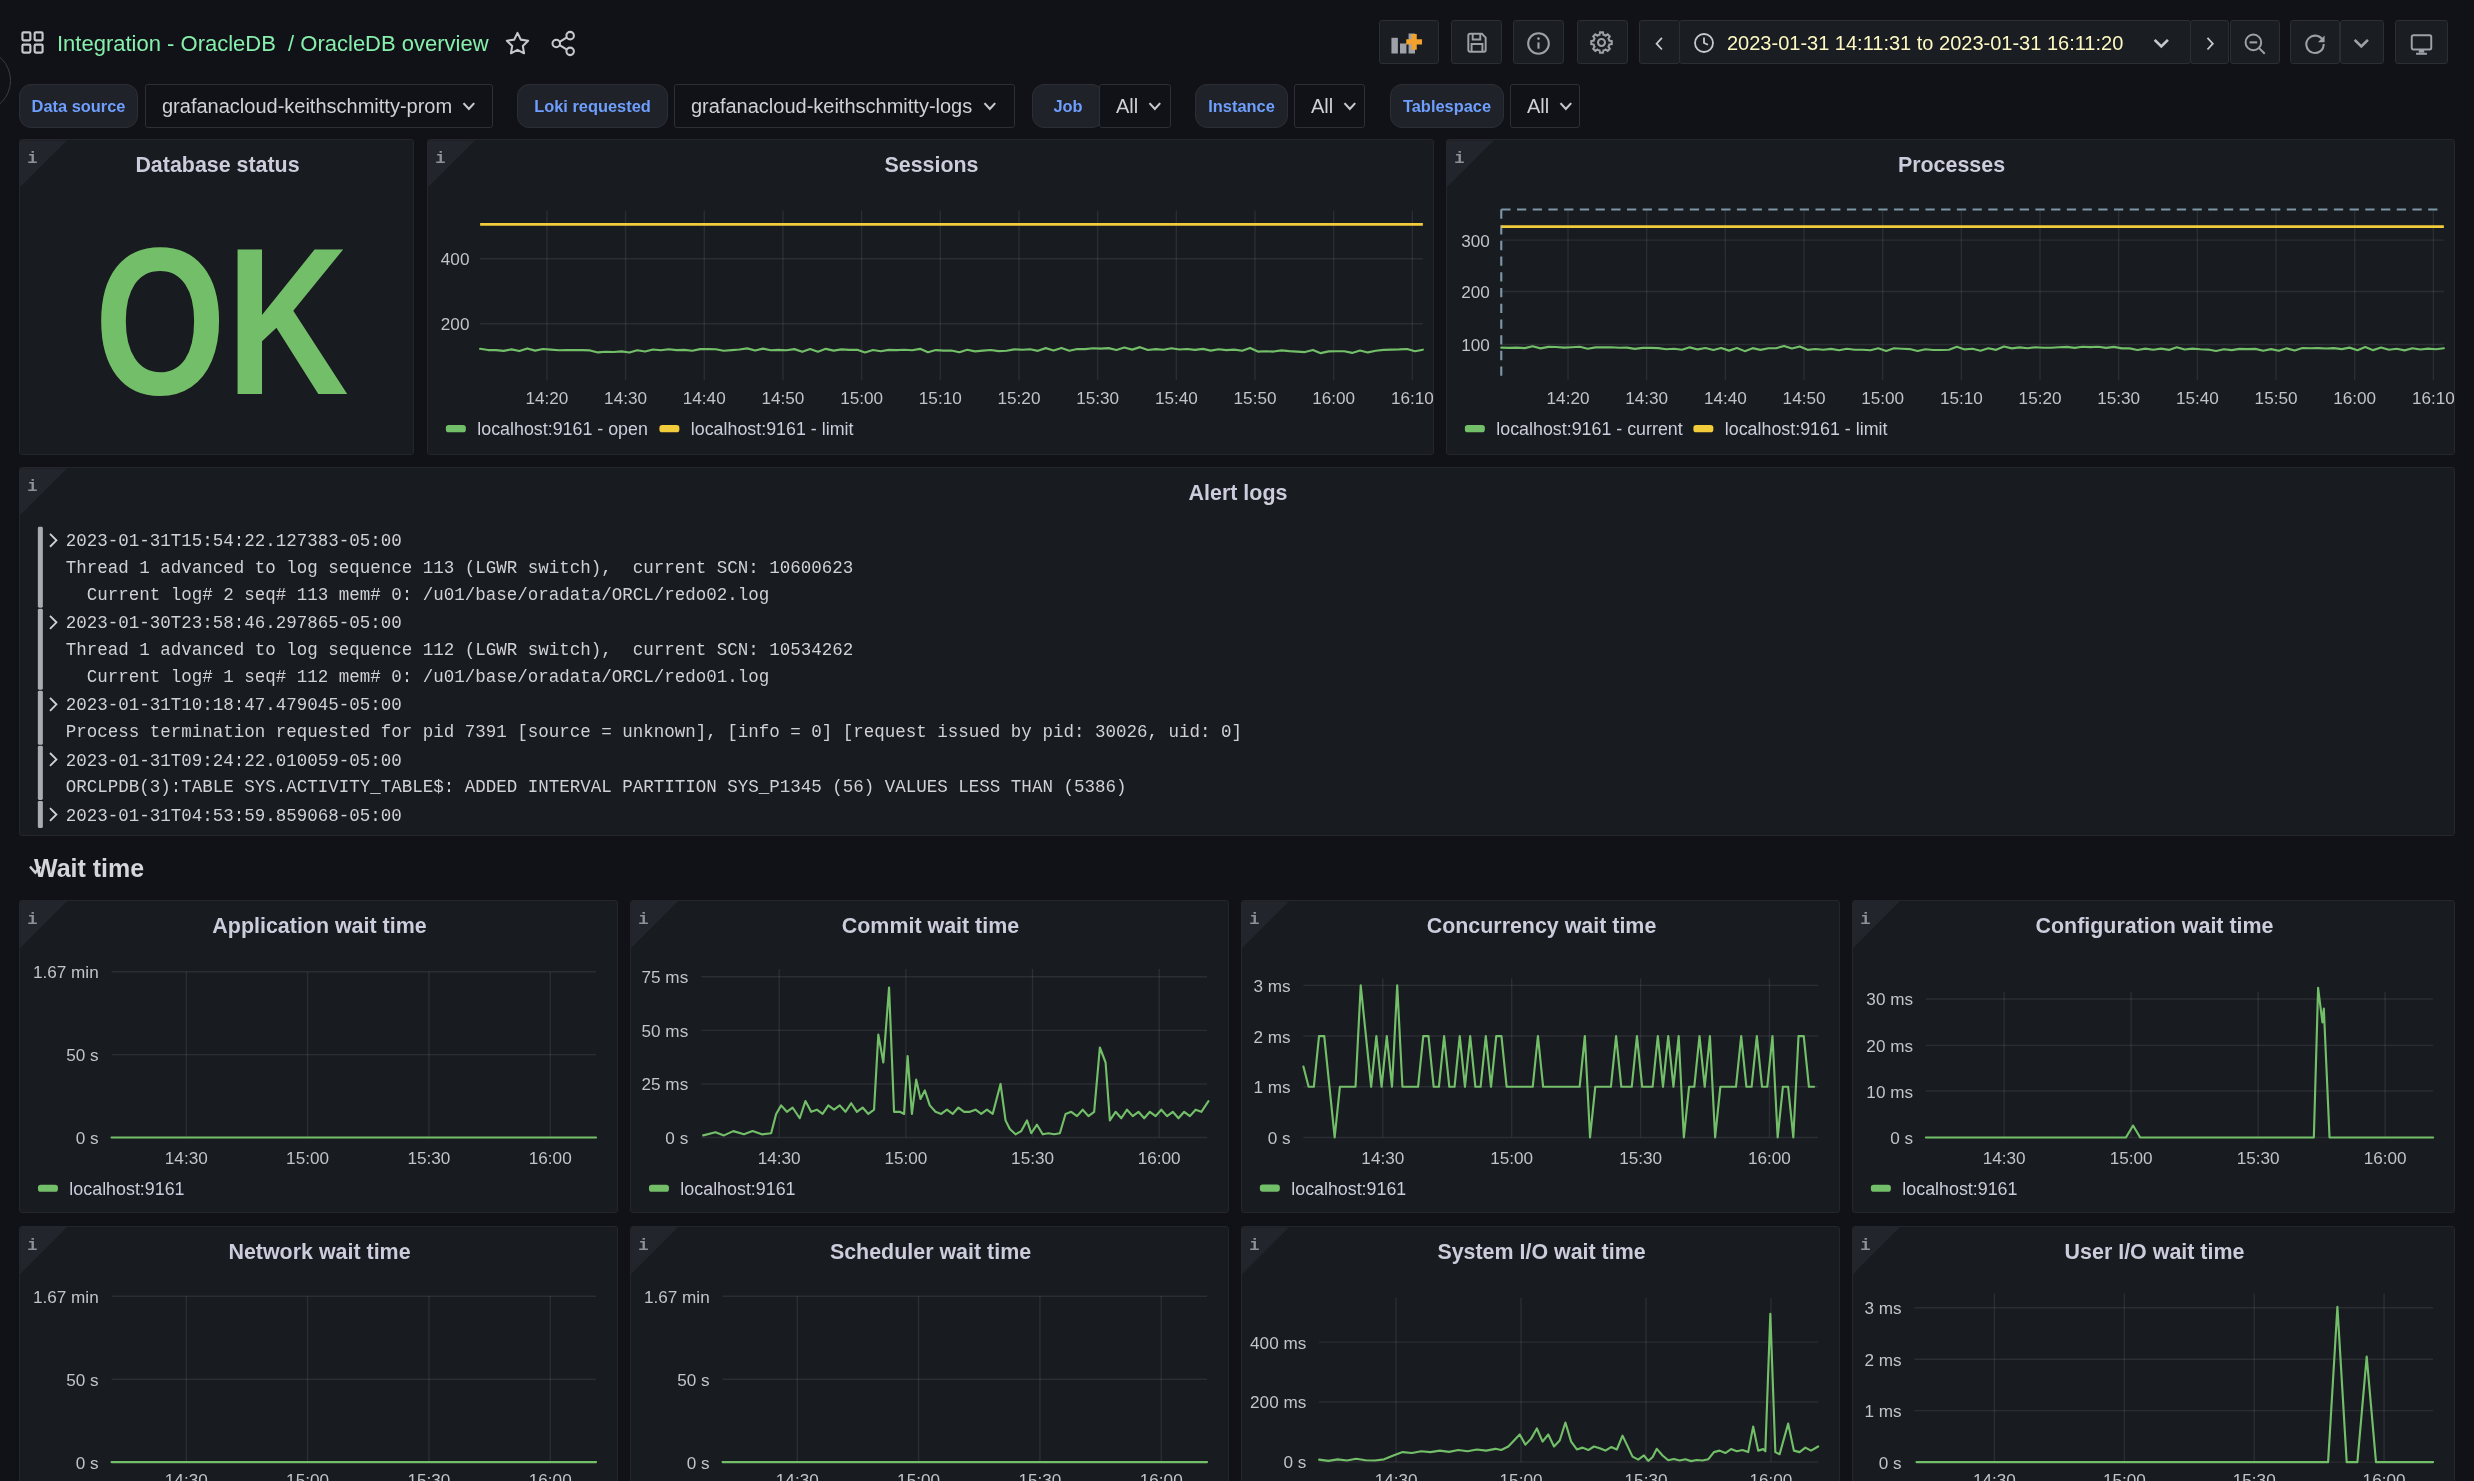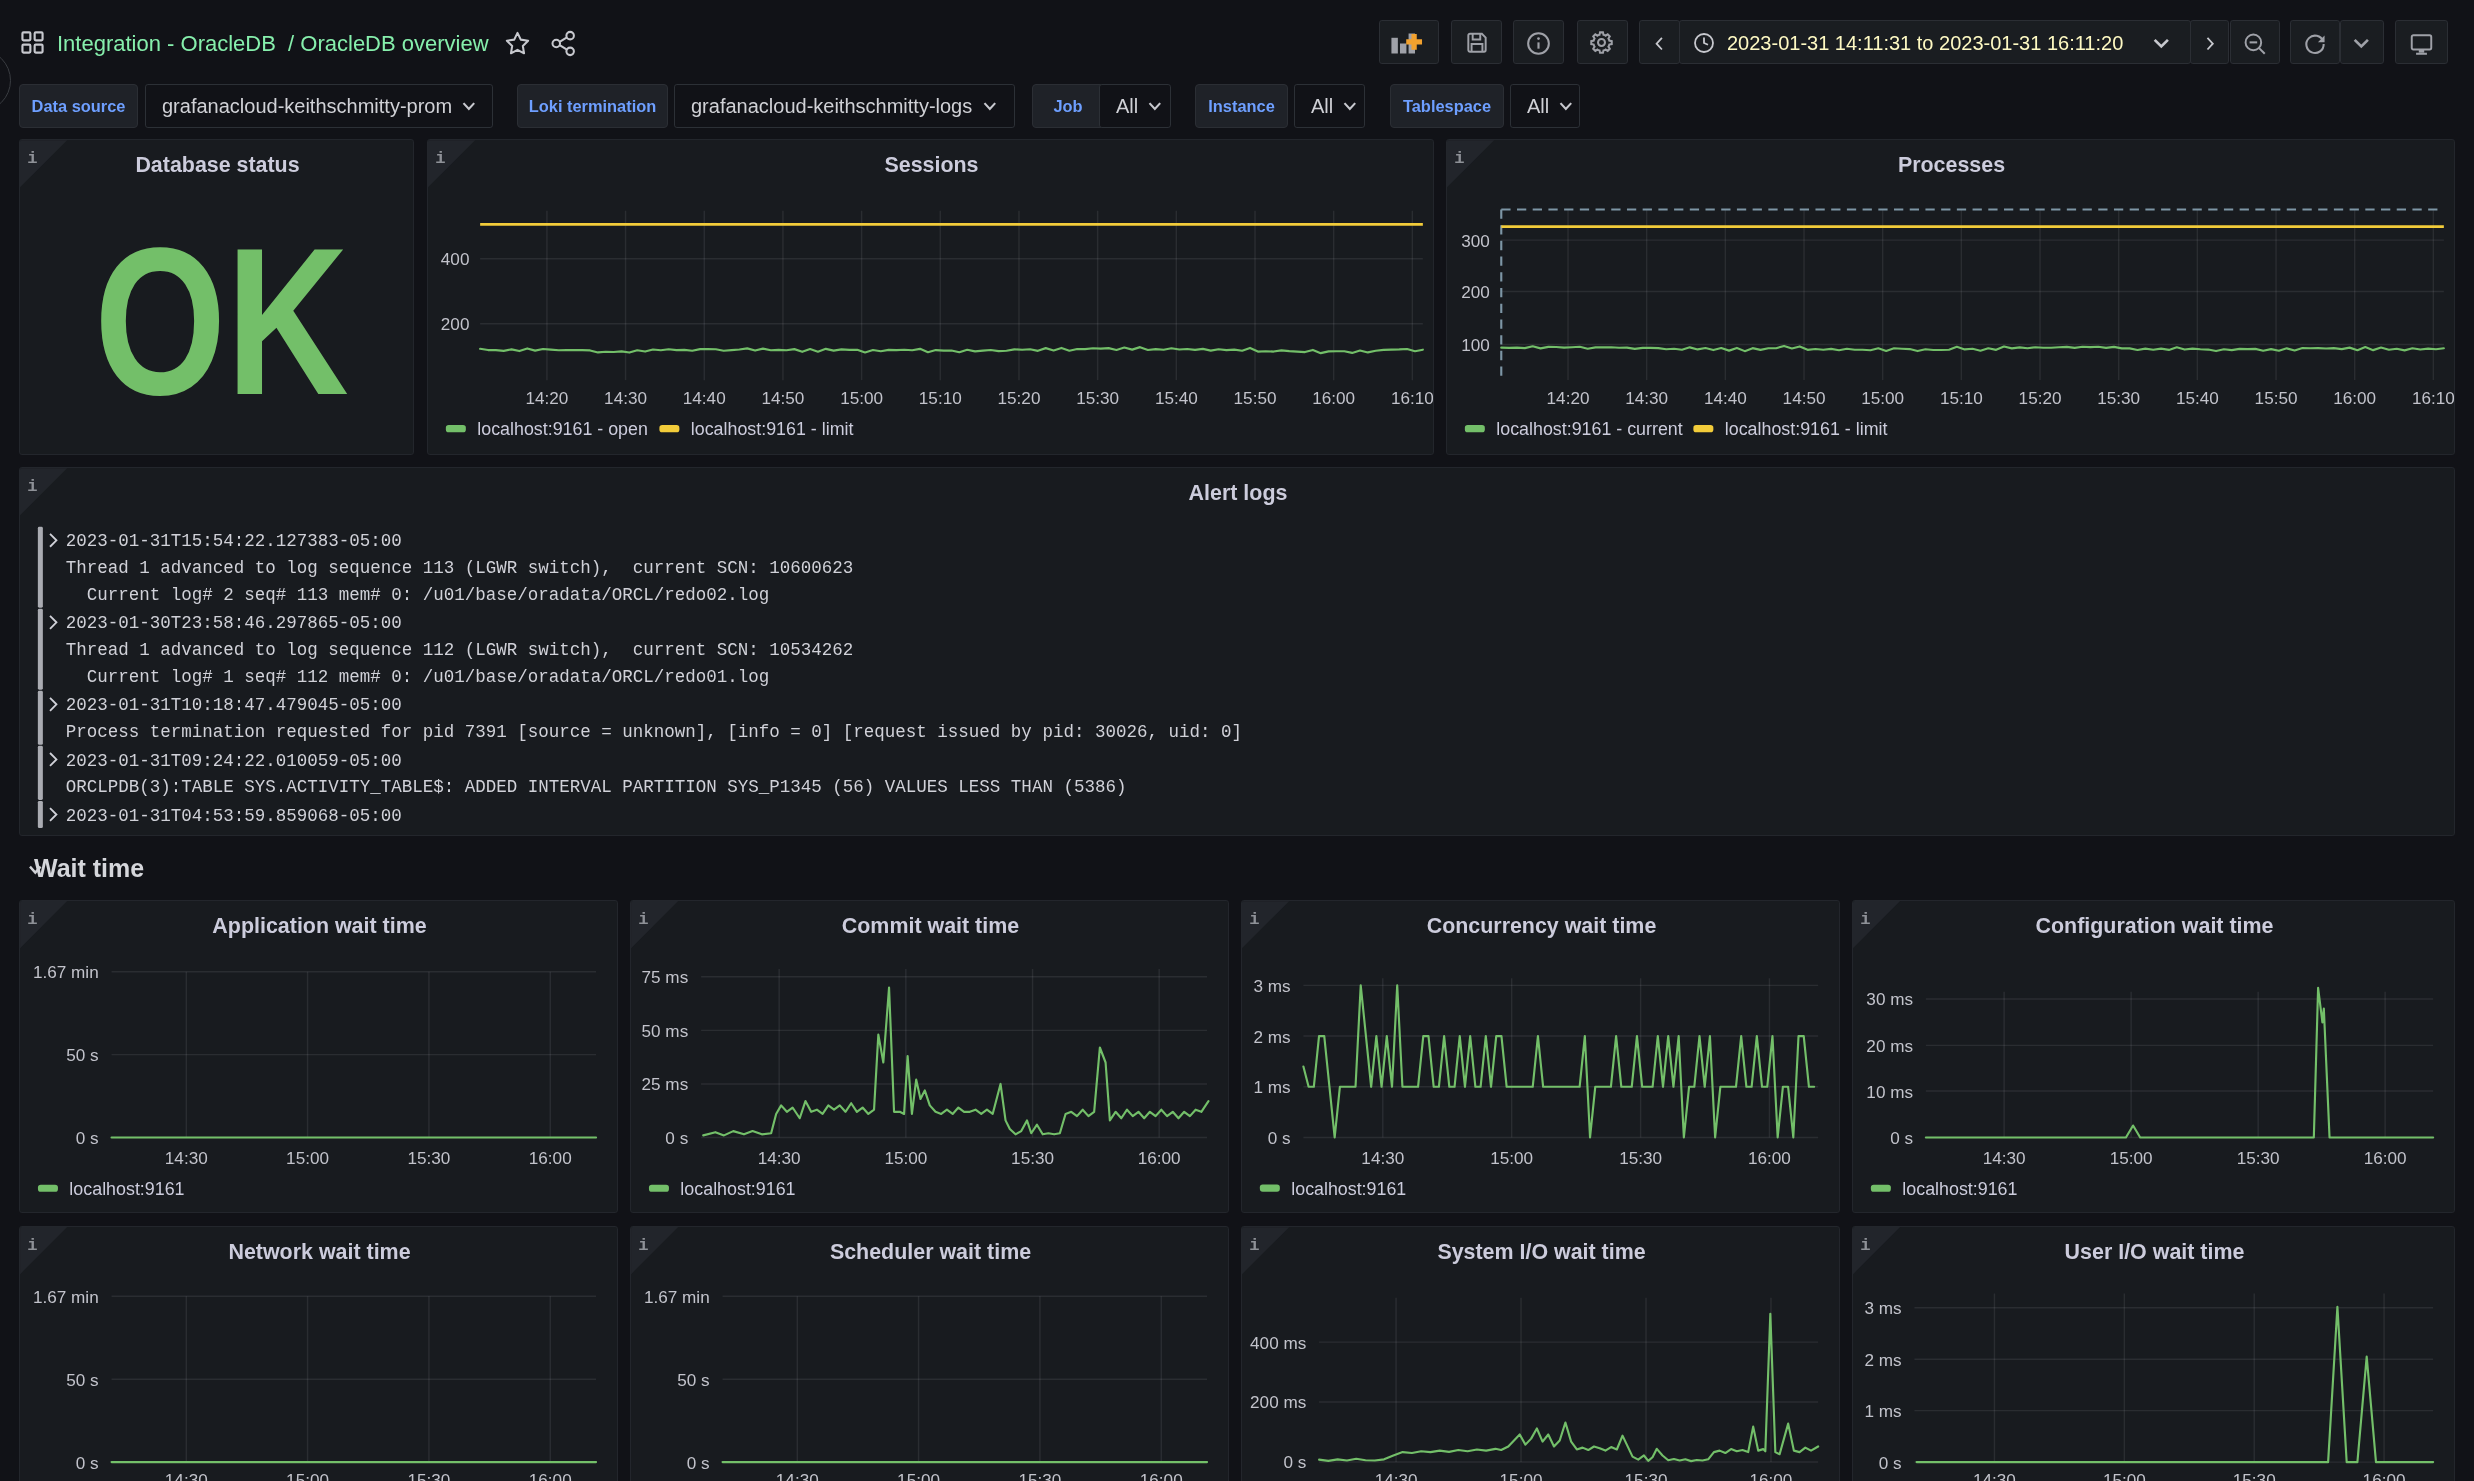--- a/index.html
+++ b/index.html
@@ -1,19 +1,19 @@
 <!DOCTYPE html>
 <html style="font-size:11.4px"><head><meta charset="utf-8"><style>
 
 *{margin:0;padding:0;box-sizing:border-box}
 html,body{width:2475px;height:1482px;background:#111217;overflow:hidden;font-family:"Liberation Sans",sans-serif}
 .abs{position:absolute}
 .panel{position:absolute;background:#181b1f;border:0.7px solid #23262c;border-radius:2.9px;overflow:hidden}
 .tbtn{position:absolute;top:20px;height:44px;background:#1a1d21;border:0.7px solid #2b2e34;border-radius:2.9px}
-.vlabel{position:absolute;top:84px;height:44px;background:#1f2228;border:0.7px solid #2b2e34;border-radius:4px;color:#6e9fff;
+.vlabel{position:absolute;top:84px;height:44px;background:#1f2228;border:0.7px solid #2b2e34;border-radius:12px;color:#6e9fff;
  font-size:16.4px;font-weight:bold;display:flex;align-items:center;justify-content:center;white-space:nowrap}
 .vvalue{position:absolute;top:84px;height:44px;background:#111217;border:0.7px solid #2c3036;border-radius:2.9px;color:#d0d1d6;
  font-size:20px;display:flex;align-items:center;justify-content:space-between;padding:0 16px;white-space:nowrap}
 </style></head><body>
 <div class="abs" style="left:-52px;top:49px;width:63px;height:63px;border-radius:50%;background:#111217;border:0.7px solid #3a3d42"></div>
 <svg class="abs" style="left:21.4px;top:31px" width="23" height="23" viewBox="0 0 32 32">
     <rect x="2" y="2" width="11" height="11" rx="1.5" fill="none" stroke="#c7c8ce" stroke-width="3"></rect>
     <rect x="19" y="2" width="11" height="11" rx="1.5" fill="none" stroke="#c7c8ce" stroke-width="3"></rect>
     <rect x="2" y="19" width="11" height="11" rx="1.5" fill="none" stroke="#c7c8ce" stroke-width="3"></rect>
     <rect x="19" y="19" width="11" height="11" rx="1.5" fill="none" stroke="#c7c8ce" stroke-width="3"></rect>
@@ -95,21 +95,21 @@
     <rect x="9.5" y="17" width="5" height="3" fill="#9fa1a8"></rect>
     <line x1="7" y1="21" x2="17" y2="21" stroke="#9fa1a8" stroke-width="1.9"></line>
   </svg>
 <div class="vlabel" style="left:19px;width:119px">Data source</div>
 <div class="vvalue" style="left:145px;width:348px">
     <span>grafanacloud-keithschmitty-prom</span>
     <svg width="15.7" height="10.7" viewBox="0 0 14 10" style="margin-left:8.6px;flex:none">
       <polyline points="2,2 7,7.5 12,2" fill="none" stroke="#c7c8ce" stroke-width="2"></polyline>
     </svg>
   </div>
-<div class="vlabel" style="left:517px;width:151px">Loki termination</div>
+<div class="vlabel" style="left:517px;width:151px">Loki requested</div>
 <div class="vvalue" style="left:674px;width:341px">
     <span>grafanacloud-keithschmitty-logs</span>
     <svg width="15.7" height="10.7" viewBox="0 0 14 10" style="margin-left:8.6px;flex:none">
       <polyline points="2,2 7,7.5 12,2" fill="none" stroke="#c7c8ce" stroke-width="2"></polyline>
     </svg>
   </div>
 <div class="vlabel" style="left:1032px;width:72px">Job</div>
 <div class="vvalue" style="left:1099px;width:72px">
     <span>All</span>
     <svg width="15.7" height="10.7" viewBox="0 0 14 10" style="margin-left:8.6px;flex:none">

